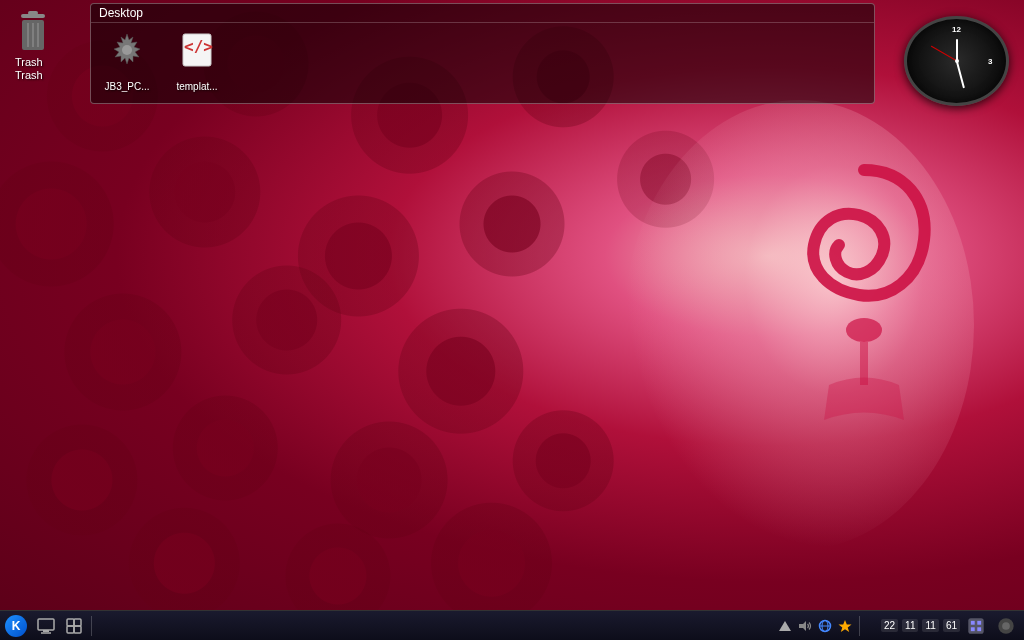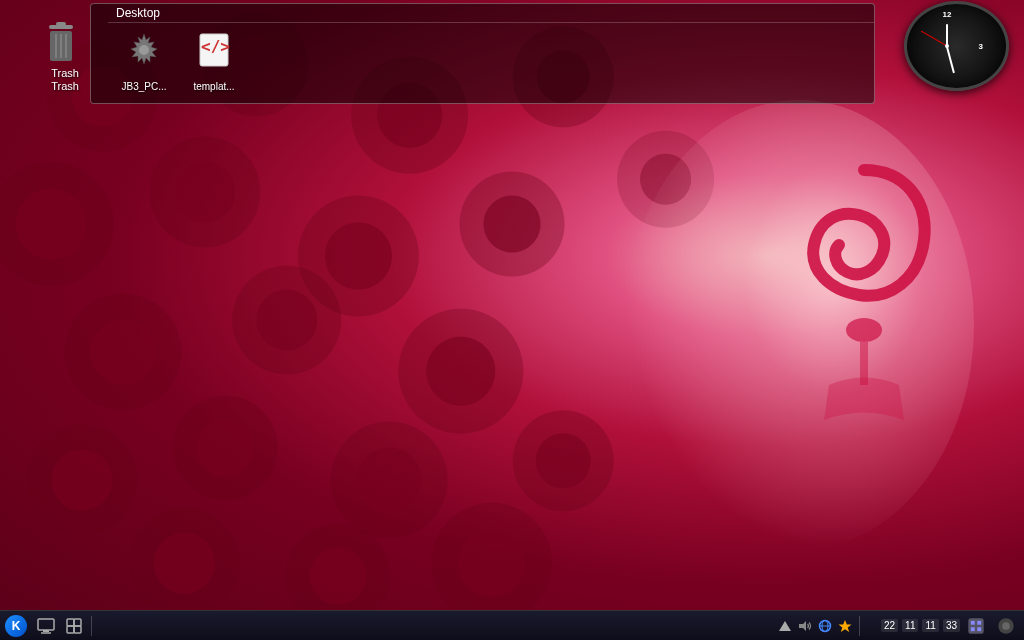--- a/index.html
+++ b/index.html
@@ -83,27 +83,27 @@
       position: absolute;
       top: 130px;
       right: 80px;
       width: 200px;
       height: 300px;
     }
 
     
     #trash-icon {
       position: absolute;
-      top: 21px;
+      top: 10px;
       left: 15px;
       width: 64px;
       height: 70px;
       display: flex;
       flex-direction: column;
-      align-items: flex-end;
+      align-items: flex-start;
       cursor: pointer;
       border-radius: 4px;
     }
 
     .trash-img {
       width: 36px;
       height: 44px;
       display: flex;
       flex-direction: column;
       align-items: center;
@@ -121,21 +121,20 @@
 
     
     #desktop-panel {
       position: absolute;
       top: 3px;
       left: 90px;
       width: 785px;
       background: rgba(0,0,0,0.5);
       border: 1px solid rgba(255,255,255,0.3);
       border-radius: 4px;
-      padding-left: 17px;
     }
 
     #desktop-panel-title {
       color: white;
       font-size: 12px;
       padding: 2px 8px;
       border-bottom: 1px solid rgba(255,255,255,0.2);
     }
 
     #desktop-panel-content {
@@ -170,30 +169,31 @@
       font-size: 10px;
       text-align: center;
       text-shadow: 1px 1px 2px rgba(0,0,0,0.8);
       margin-top: 13px;
       word-break: break-all;
     }
 
     
     #clock-widget {
       position: absolute;
-      top: 1px;
+      top: 16px;
       right: 15px;
       width: 105px;
       height: 90px;
       background: radial-gradient(circle, #2a2a2a 0%, #111 60%, #000 100%);
       border-radius: 50%;
       border: 3px solid #444;
       box-shadow: 0 2px 10px rgba(0,0,0,0.8), inset 0 0 10px rgba(0,0,0,0.5);
       display: flex;
       align-items: center;
+      justify-content: center;
     }
 
     .clock-face {
       width: 80px;
       height: 80px;
       position: relative;
       border-radius: 50%;
     }
 
     
@@ -513,21 +513,21 @@
           <polygon points="7,1 8.8,5.5 13.5,5.5 9.7,8.5 11.2,13 7,10.2 2.8,13 4.3,8.5 0.5,5.5 5.2,5.5" fill="#ffaa00"></polygon>
         </svg>
       </div>
 
       <div class="taskbar-sep"></div>
 
       <div class="taskbar-time">
         <span class="time-segment">22</span>
         <span class="time-segment">11</span>
         <span class="time-segment">11</span>
-        <span class="time-segment">33</span>
+        <span class="time-segment">61</span>
       </div>
 
       <div class="taskbar-btn">
         <svg width="14" height="14" viewBox="0 0 14 14">
           <rect x="1" y="1" width="12" height="12" rx="2" fill="#556"></rect>
           <rect x="3" y="3" width="3" height="3" fill="#88f"></rect>
           <rect x="8" y="3" width="3" height="3" fill="#88f"></rect>
           <rect x="3" y="8" width="3" height="3" fill="#88f"></rect>
           <rect x="8" y="8" width="3" height="3" fill="#88f"></rect>
         </svg>

